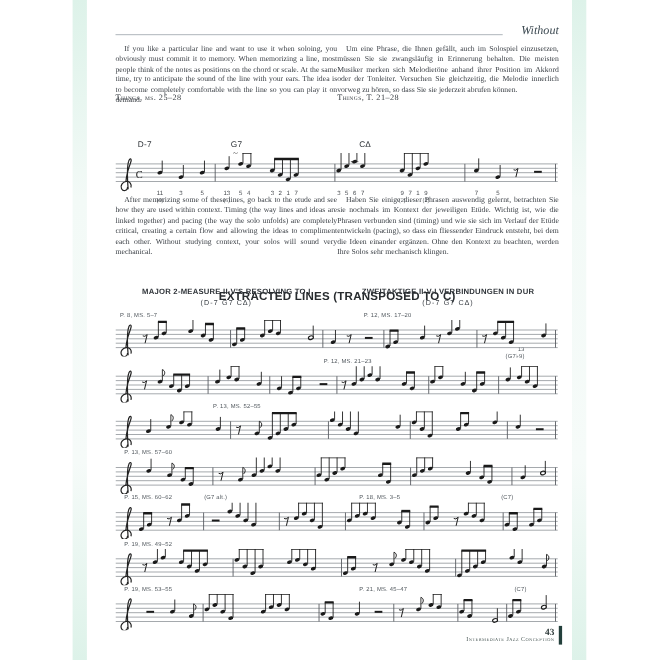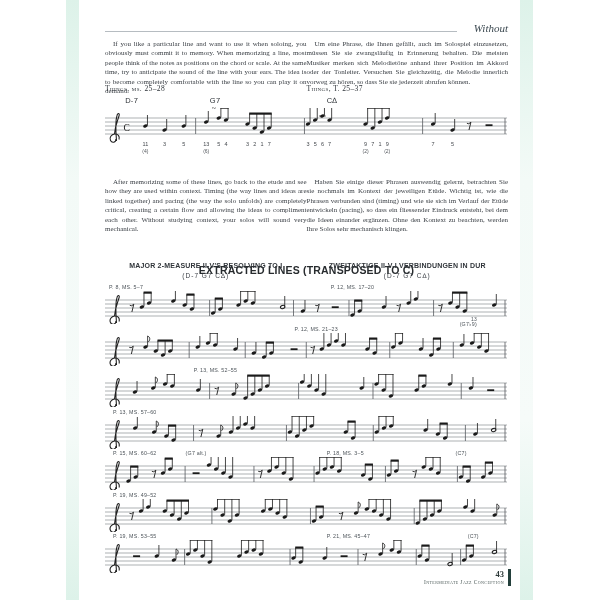--- a/index.html
+++ b/index.html
@@ -9,21 +9,21 @@
   .edge-right{left:520px;background:linear-gradient(180deg,#ddf2e9 0%,#f3faf7 30%,#f6fbf9 70%,#ddf2e9 100%);}
   .hdr-rule{position:absolute;top:31px;left:105px;width:352px;height:1px;background:#b6bcc1;}
   .appendix{position:absolute;top:22px;left:425px;width:83px;text-align:right;font-style:italic;font-size:11px;color:#3d4a52;}
   .cols{position:absolute;left:105px;width:403px;display:flex;justify-content:flex-end;}
   .col{flex:1;}
   .para{font-size:7px;line-height:9.4px;text-align:justify;text-indent:8px;color:#3c4147;}
   .caption{font-variant:small-caps;font-size:7.5px;letter-spacing:.4px;color:#2f353a;}
   .heading{font-family:"Liberation Sans",sans-serif;font-weight:bold;font-size:10.5px;letter-spacing:.2px;text-align:center;color:#272b2e;margin-top:18px;}
   .subhead{font-family:"Liberation Sans",sans-serif;font-weight:bold;font-size:7px;text-align:center;color:#30353a;letter-spacing:.2px;}
   .chordline{font-family:"Liberation Sans",sans-serif;font-size:6.5px;text-align:center;color:#3a3f45;letter-spacing:1px;}
-  #things-block{position:absolute;top:96px;left:105px;width:403px;height:64px;}
+  #things-block{position:absolute;top:127px;left:105px;width:403px;height:64px;}
   #things-block .chord{position:absolute;top:0;font-family:"Liberation Sans",sans-serif;font-size:7.5px;color:#2c3136;letter-spacing:.3px;}
   #things-block .squiggle{position:absolute;top:8px;font-size:8px;color:#333;}
   #things-block svg{position:absolute;top:12px;left:0;}
   .system{position:absolute;left:105px;width:403px;height:41px;}
   .system svg{position:absolute;top:7px;left:0;}
   .sys-label{position:absolute;top:0;font-family:"Liberation Sans",sans-serif;font-size:5.3px;color:#4d545a;letter-spacing:.2px;white-space:nowrap;}
   .sys-label.below{top:auto;bottom:-2px;text-align:right;}
   .sys-label .supline{display:block;text-align:right;font-size:5px;margin-bottom:-1px;}
   .footer{position:absolute;top:569px;left:105px;width:406px;display:flex;justify-content:flex-end;align-items:center;gap:4px;}
   .footer-text{text-align:right;}
@@ -40,21 +40,21 @@
 <div class="hdr-rule"></div>
 <div class="appendix">Without</div>
 
 <div class="cols" style="top:40px">
   <div class="col para">If you like a particular line and want to use it when soloing, you obviously must commit it to memory. When memorizing a line, most people think of the notes as positions on the chord or scale. At the same time, try to anticipate the sound of the line with your ears. The idea is to become completely comfortable with the line so you can play it on demand.</div>
   <div class="col para">Um eine Phrase, die Ihnen gefällt, auch im Solospiel einzusetzen, müssen Sie sie zwangsläufig in Erinnerung behalten. Die meisten Musiker merken sich Melodietöne anhand ihrer Position im Akkord oder der Tonleiter. Versuchen Sie gleichzeitig, die Melodie innerlich vorweg zu hören, so dass Sie sie jederzeit abrufen können.</div>
 </div>
 
 <div class="cols" style="top:84px">
   <div class="col caption">Things, ms. 25–28</div>
-  <div class="col caption">Things, T. 25–37</div>
+  <div class="col caption">Things, T. 21–28</div>
 </div>
 
 <div id="things-block">
     <span class="chord" style="left: 5%;">D-7</span>
     <span class="chord" style="left: 26%;">G7</span>
     <span class="chord" style="left: 55%;">C∆</span>
     <span class="squiggle" style="left: 26.5%;">~</span>
     <svg width="403" height="50" viewBox="0 0 403 50">
       <line x1="0" y1="10" x2="402" y2="10" stroke="#8a8f94" stroke-width="0.7"></line>
       <line x1="0" y1="14" x2="402" y2="14" stroke="#8a8f94" stroke-width="0.7"></line>

